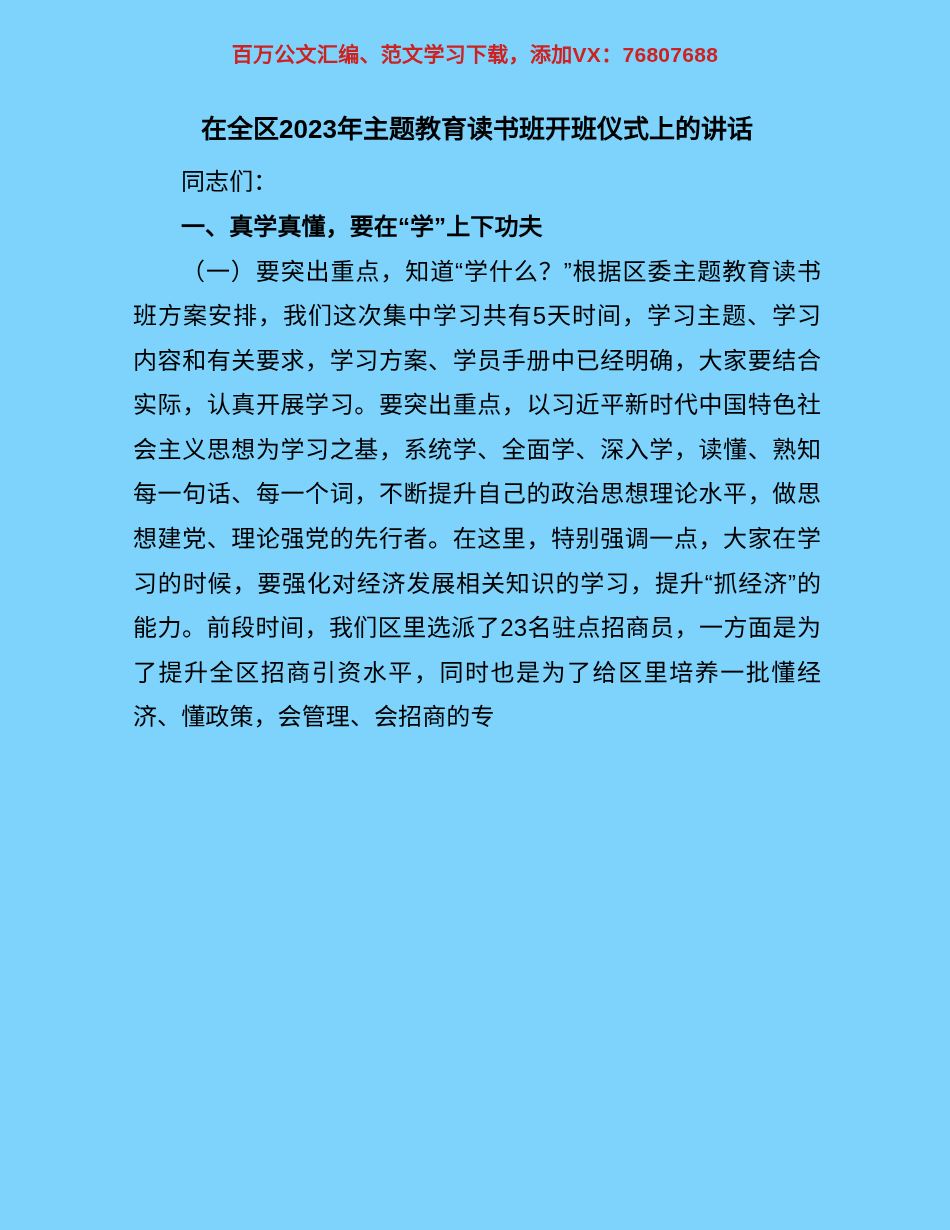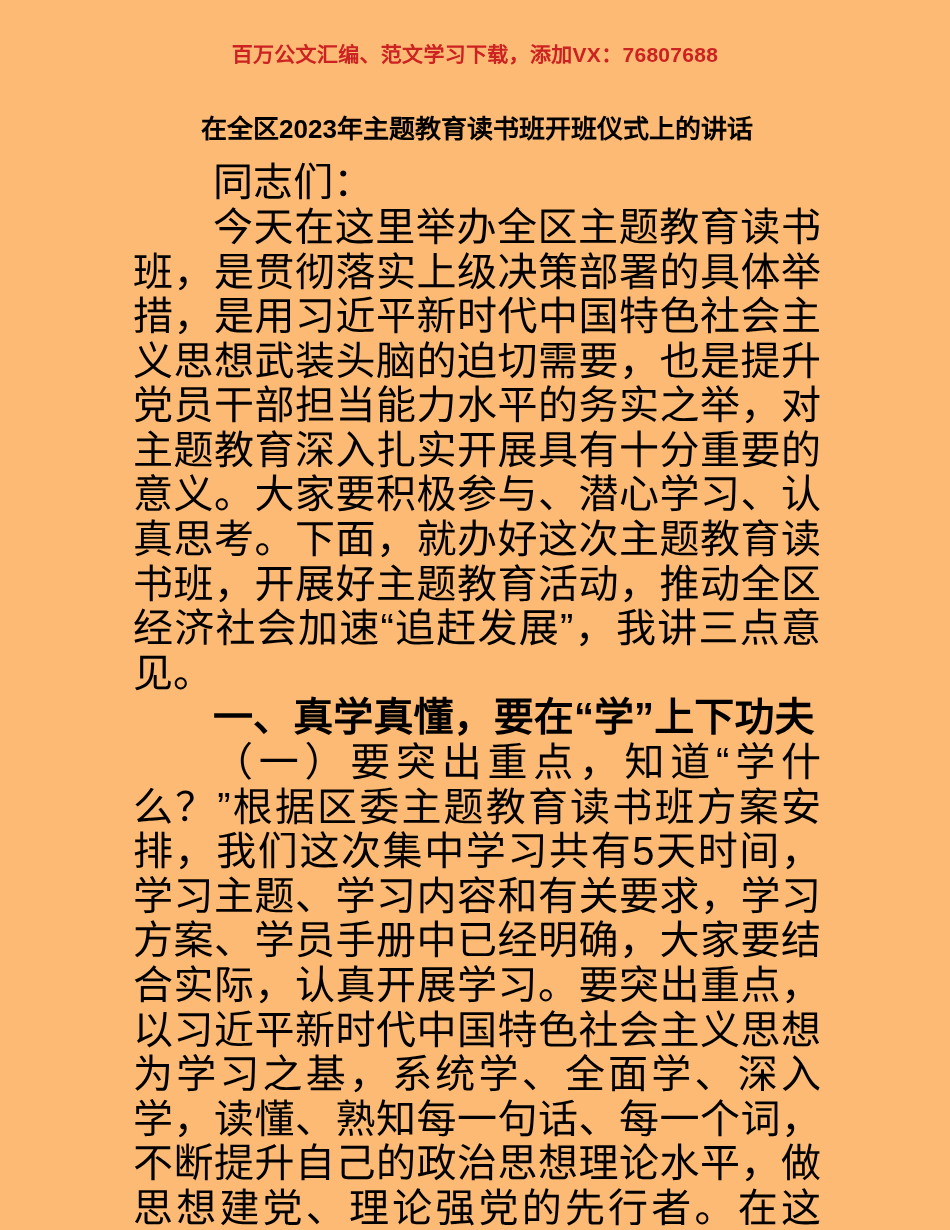--- a/index.html
+++ b/index.html
@@ -49,21 +49,21 @@
     font-weight: bold;
     line-height: 1.32;
     text-align: center;
     letter-spacing: 0px;
     margin: 0 0 14px 0;
     word-break: break-all;
   }
 
   p.para {
     margin: 0;
-    font-size: 40px;
+    font-size: 24px;
     line-height: 44.6px;
     text-align: justify;
     text-justify: inter-ideograph;
     text-indent: 2em;
     letter-spacing: 0.1px;
     word-break: break-all;
     font-weight: normal;
   }
 
   p.para.salutation {
@@ -74,30 +74,29 @@
     font-weight: bold;
   }
 
   p.para.last-open {
     
   }
 </style>
 </head>
 <body>
 
-<div class="page" style="background: #fdba74; color: rgb(0, 0, 0);">
+<div class="page" style="background: #7dd3fc; color: rgb(0, 0, 0);">
 
   <div class="promo-banner" style="color: rgb(204, 34, 34);">百万公文汇编、范文学习下载，添加VX：76807688</div>
 
   <div class="doc">
 
     <h1 class="doc-title">在全区2023年主题教育读书班开班仪式上的讲话</h1>
 
     <p class="para salutation">同志们：</p>
 
-    <p class="para">今天在这里举办全区主题教育读书班，是贯彻落实上级决策部署的具体举措，是用习近平新时代中国特色社会主义思想武装头脑的迫切需要，也是提升党员干部担当能力水平的务实之举，对主题教育深入扎实开展具有十分重要的意义。大家要积极参与、潜心学习、认真思考。下面，就办好这次主题教育读书班，开展好主题教育活动，推动全区经济社会加速“追赶发展”，我讲三点意见。</p>
 
     <p class="para heading">一、真学真懂，要在“学”上下功夫</p>
 
     <p class="para last-open">（一）要突出重点，知道“学什么？”根据区委主题教育读书班方案安排，我们这次集中学习共有5天时间，学习主题、学习内容和有关要求，学习方案、学员手册中已经明确，大家要结合实际，认真开展学习。要突出重点，以习近平新时代中国特色社会主义思想为学习之基，系统学、全面学、深入学，读懂、熟知每一句话、每一个词，不断提升自己的政治思想理论水平，做思想建党、理论强党的先行者。在这里，特别强调一点，大家在学习的时候，要强化对经济发展相关知识的学习，提升“抓经济”的能力。前段时间，我们区里选派了23名驻点招商员，一方面是为了提升全区招商引资水平，同时也是为了给区里培养一批懂经济、懂政策，会管理、会招商的专</p>
 
   </div>
 </div>
 
 </body></html>

